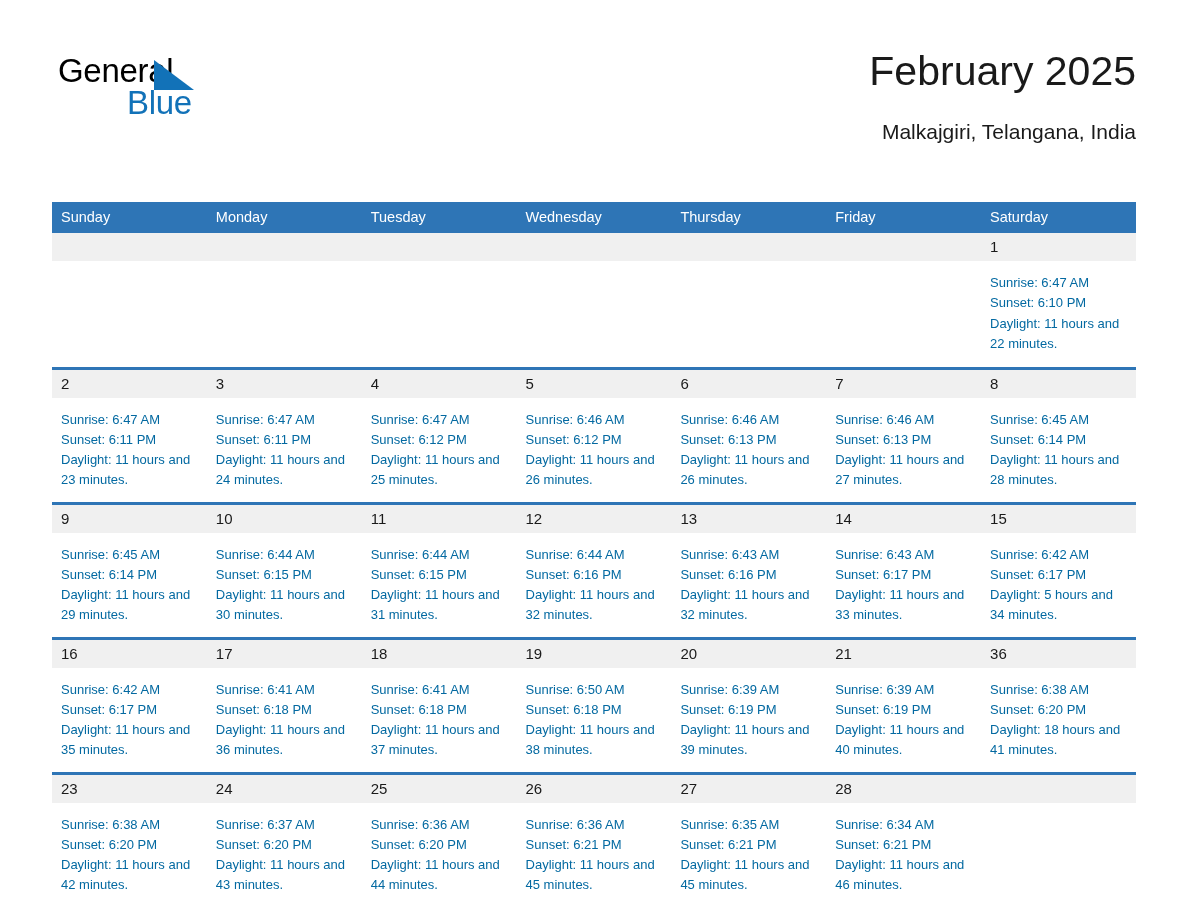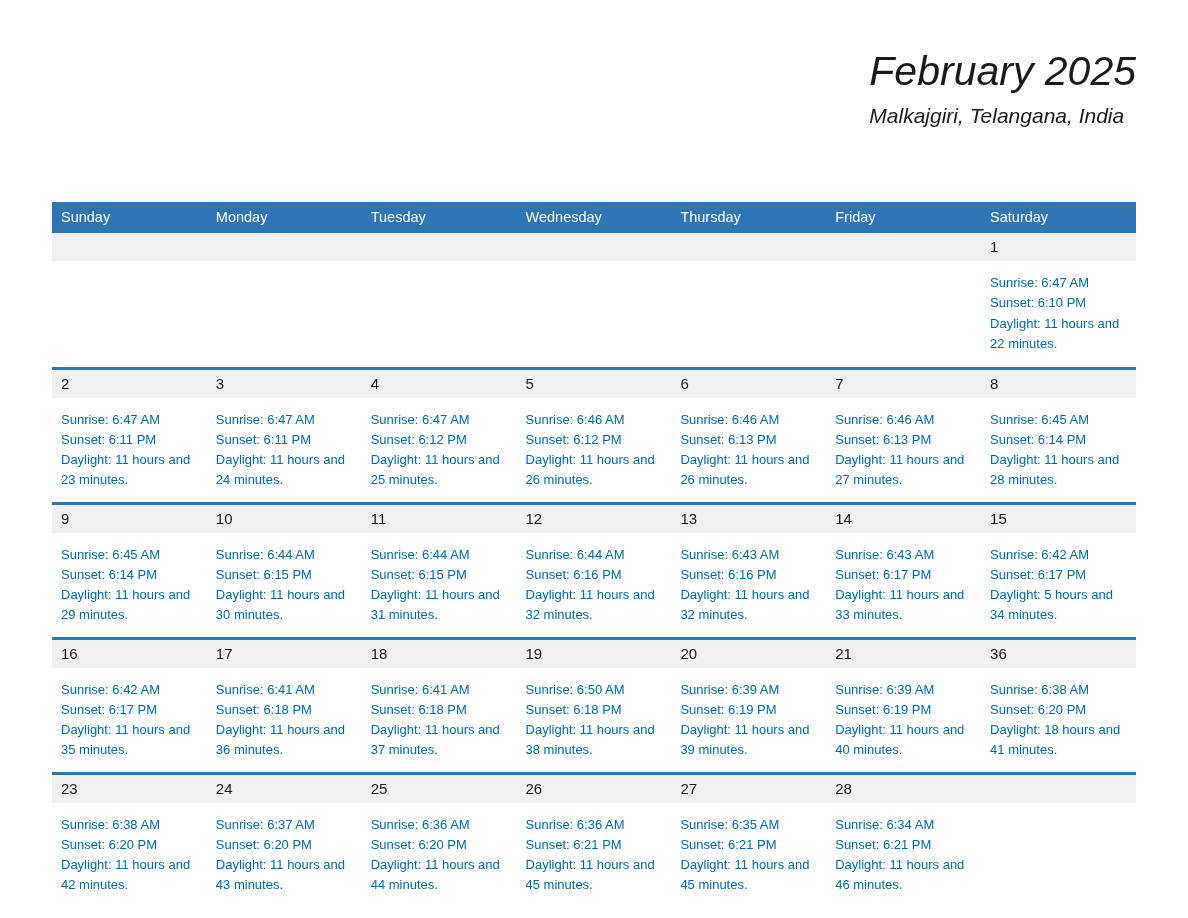--- a/index.html
+++ b/index.html
@@ -65,38 +65,37 @@
     line-height: 38px;
     color: #1272b8;
     letter-spacing: -0.3px;
     white-space: nowrap;
   }
 
   .title-block {
     position: absolute;
     right: 0;
     top: 0;
-    text-align: left;
-    font-style: italic;
+    text-align: right;
   }
 
   .cal-title {
     font-size: 41px;
     line-height: 50px;
     color: #1a1a1a;
     font-weight: normal;
     white-space: nowrap;
   }
 
   .cal-subtitle {
     font-size: 21px;
     line-height: 28px;
     color: #1a1a1a;
     white-space: nowrap;
-    margin-top: 6px;
+    margin-top: 22px;
   }
 
   
   .calendar {
     position: absolute;
     left: 52px;
     top: 159px;
     width: 1084px;
     border-collapse: collapse;
     table-layout: fixed;
@@ -163,20 +162,25 @@
     white-space: normal;
   }
 </style>
 </head>
 <body>
 
 <div class="page">
 
   <div class="header">
 
+    <div class="logo">
+      <span class="logo-general">General</span>
+      <span class="logo-triangle"></span>
+      <span class="logo-blue">Blue</span>
+    </div>
 
     <div class="title-block">
       <h1 class="cal-title">February 2025</h1>
       <div class="cal-subtitle">Malkajgiri, Telangana, India</div>
     </div>
 
   </div>
 
   <table class="calendar">
     <thead>

